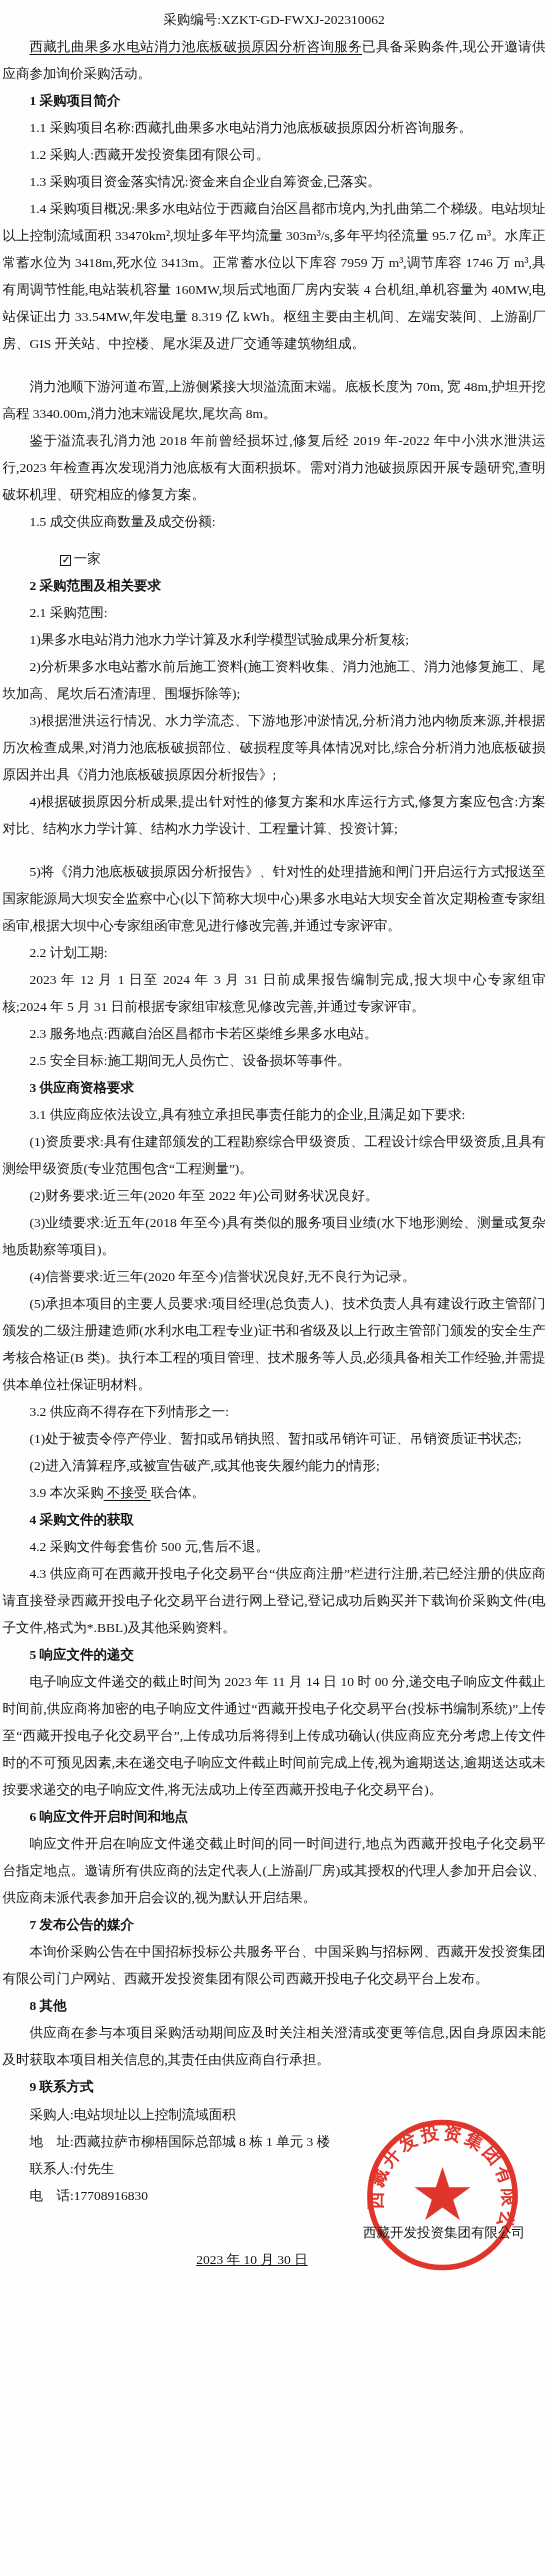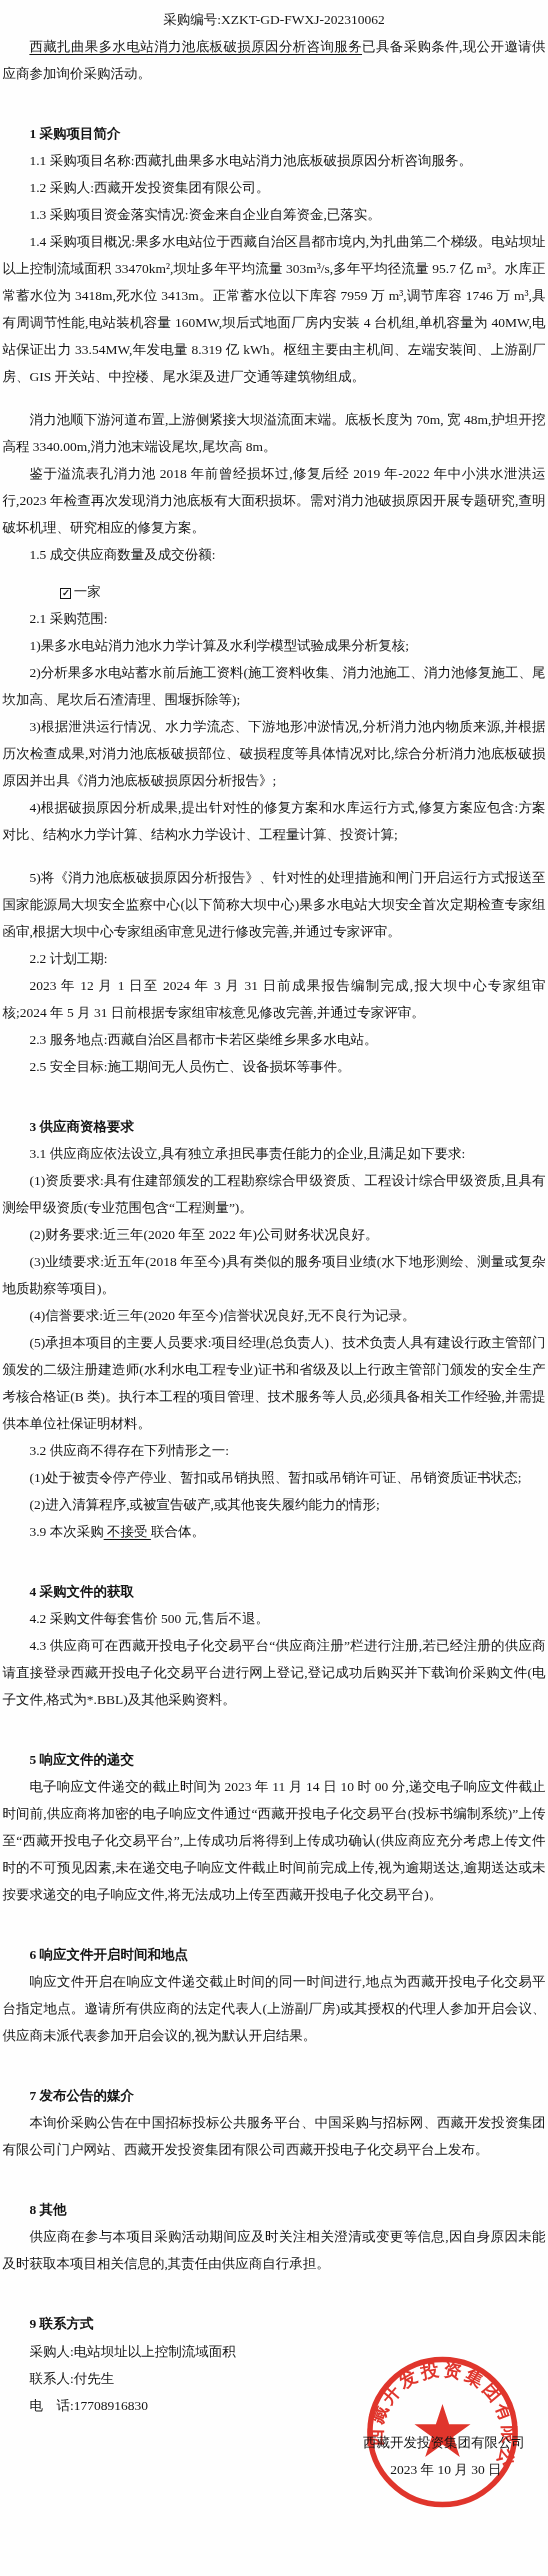--- a/index.html
+++ b/index.html
@@ -8,34 +8,34 @@
     min-height:2576px;
     background:#fefefe;
     color:#151515;
     font-family:"Liberation Serif","DejaVu Serif",serif;
     font-size:13.5px;
   }
   .doc{padding:5.6px 2.4px 0 2.4px;}
   p{margin:0;line-height:27px;}
   .line-center{text-align:center;}
   .para{text-align:justify;text-indent:2em;}
-  .heading{font-weight:bold;text-indent:2em;margin-top:33px;}
+  .heading{font-weight:bold;text-indent:2em;}
   .gap-before{margin-top:16px;}
   .checkbox-line{text-indent:0;padding-left:58px;margin-top:10px;}
   .checkbox{
     display:inline-block;width:11px;height:11px;
     border:1.6px solid #151515;box-sizing:border-box;
     font-size:9.5px;line-height:8.7px;text-align:center;
     vertical-align:-0.8px;margin-right:2.4px;font-weight:bold;
   }
   .u{text-decoration:underline;text-underline-offset:3.2px;}
   .footer{position:relative;margin-top:1.6px;}
   .contact{text-indent:2em;position:relative;z-index:2;}
   .sign-name{text-align:right;padding-right:20.7px;position:relative;z-index:2;margin-top:9.5px;}
-  .sign-date{text-align:right;padding-right:44px;position:relative;z-index:2;}
+  .sign-date{text-align:center;padding-right:44px;position:relative;z-index:2;text-decoration:underline;}
   .seal{
     position:absolute;right:24px;top:16px;
     width:159px;height:156px;opacity:.9;z-index:1;
   }
 </style>
 </head>
 <body>
 
 <div class="doc">
   <div>
@@ -43,20 +43,21 @@
       <p class="para"><span class="u">西藏扎曲果多水电站消力池底板破损原因分析咨询服务</span><span>已具备采购条件,现公开邀请供应商参加询价采购活动。</span></p>
       <p class="heading">1 采购项目简介</p>
       <p class="para">1.1 采购项目名称:西藏扎曲果多水电站消力池底板破损原因分析咨询服务。</p>
       <p class="para">1.2 采购人:西藏开发投资集团有限公司。</p>
       <p class="para">1.3 采购项目资金落实情况:资金来自企业自筹资金,已落实。</p>
       <p class="para">1.4 采购项目概况:果多水电站位于西藏自治区昌都市境内,为扎曲第二个梯级。电站坝址以上控制流域面积 33470km²,坝址多年平均流量 303m³/s,多年平均径流量 95.7 亿 m³。水库正常蓄水位为 3418m,死水位 3413m。正常蓄水位以下库容 7959 万 m³,调节库容 1746 万 m³,具有周调节性能,电站装机容量 160MW,坝后式地面厂房内安装 4 台机组,单机容量为 40MW,电站保证出力 33.54MW,年发电量 8.319 亿 kWh。枢纽主要由主机间、左端安装间、上游副厂房、GIS 开关站、中控楼、尾水渠及进厂交通等建筑物组成。</p>
       <p class="para gap-before">消力池顺下游河道布置,上游侧紧接大坝溢流面末端。底板长度为 70m, 宽 48m,护坦开挖高程 3340.00m,消力池末端设尾坎,尾坎高 8m。</p>
       <p class="para">鉴于溢流表孔消力池 2018 年前曾经损坏过,修复后经 2019 年-2022 年中小洪水泄洪运行,2023 年检查再次发现消力池底板有大面积损坏。需对消力池破损原因开展专题研究,查明破坏机理、研究相应的修复方案。</p>
       <p class="para">1.5 成交供应商数量及成交份额:</p>
       <p class="checkbox-line"><span class="checkbox">✓</span>一家</p>
+      <p class="heading">2 采购范围及相关要求</p>
       <p class="para">2.1 采购范围:</p>
       <p class="para">1)果多水电站消力池水力学计算及水利学模型试验成果分析复核;</p>
       <p class="para">2)分析果多水电站蓄水前后施工资料(施工资料收集、消力池施工、消力池修复施工、尾坎加高、尾坎后石渣清理、围堰拆除等);</p>
       <p class="para">3)根据泄洪运行情况、水力学流态、下游地形冲淤情况,分析消力池内物质来源,并根据历次检查成果,对消力池底板破损部位、破损程度等具体情况对比,综合分析消力池底板破损原因并出具《消力池底板破损原因分析报告》;</p>
       <p class="para">4)根据破损原因分析成果,提出针对性的修复方案和水库运行方式,修复方案应包含:方案对比、结构水力学计算、结构水力学设计、工程量计算、投资计算;</p>
       <p class="para gap-before">5)将《消力池底板破损原因分析报告》、针对性的处理措施和闸门开启运行方式报送至国家能源局大坝安全监察中心(以下简称大坝中心)果多水电站大坝安全首次定期检查专家组函审,根据大坝中心专家组函审意见进行修改完善,并通过专家评审。</p>
       <p class="para">2.2 计划工期:</p>
       <p class="para">2023 年 12 月 1 日至 2024 年 3 月 31 日前成果报告编制完成,报大坝中心专家组审核;2024 年 5 月 31 日前根据专家组审核意见修改完善,并通过专家评审。</p>
       <p class="para">2.3 服务地点:西藏自治区昌都市卡若区柴维乡果多水电站。</p>
       <p class="para">2.5 安全目标:施工期间无人员伤亡、设备损坏等事件。</p>
@@ -80,20 +81,21 @@
       <p class="para">响应文件开启在响应文件递交截止时间的同一时间进行,地点为西藏开投电子化交易平台指定地点。邀请所有供应商的法定代表人(上游副厂房)或其授权的代理人参加开启会议、供应商未派代表参加开启会议的,视为默认开启结果。</p>
       <p class="heading">7 发布公告的媒介</p>
       <p class="para">本询价采购公告在中国招标投标公共服务平台、中国采购与招标网、西藏开发投资集团有限公司门户网站、西藏开发投资集团有限公司西藏开投电子化交易平台上发布。</p>
       <p class="heading">8 其他</p>
       <p class="para">供应商在参与本项目采购活动期间应及时关注相关澄清或变更等信息,因自身原因未能及时获取本项目相关信息的,其责任由供应商自行承担。</p>
       <p class="heading">9 联系方式</p>
     </div>
 
   <div class="footer">
     <p class="contact">采购人:电站坝址以上控制流域面积</p>
+    <p class="contact">地　址:西藏拉萨市柳梧国际总部城 8 栋 1 单元 3 楼</p>
     <p class="contact">联系人:付先生</p>
     <p class="contact">电　话:17708916830</p>
     <p class="sign-name">西藏开发投资集团有限公司</p>
     <p class="sign-date">2023 年 10 月 30 日</p>
 
     <div class="seal">
       <svg viewBox="0 0 200 200" width="159" height="156" style="font-size:17px">
         <circle cx="100" cy="100" r="93" fill="none" stroke="#dd2016" stroke-width="7"></circle>
         <path id="seal-arc" d="M 28,136 A 78,78 0 1 1 172,136" fill="none"></path>
         <text fill="#dd2016" font-size="23" font-weight="bold" letter-spacing="4">

